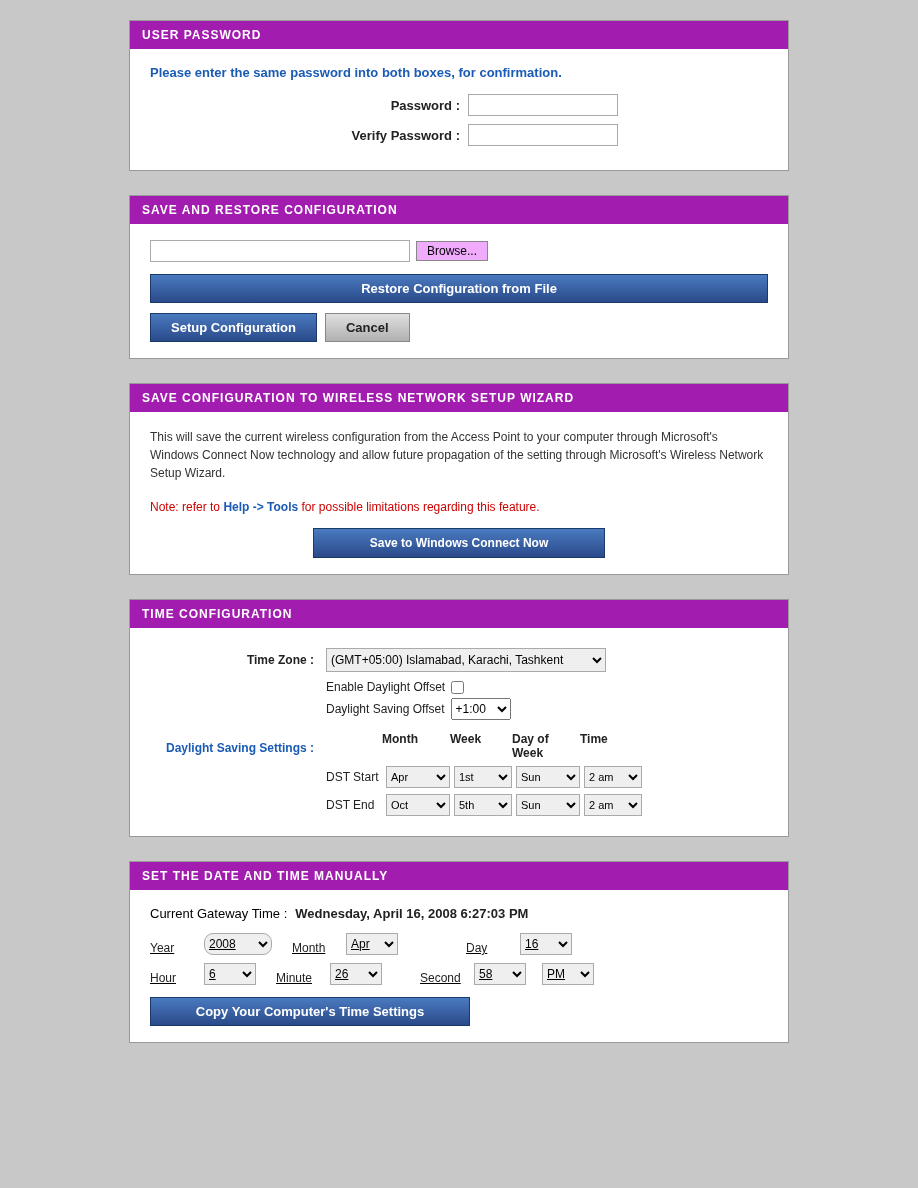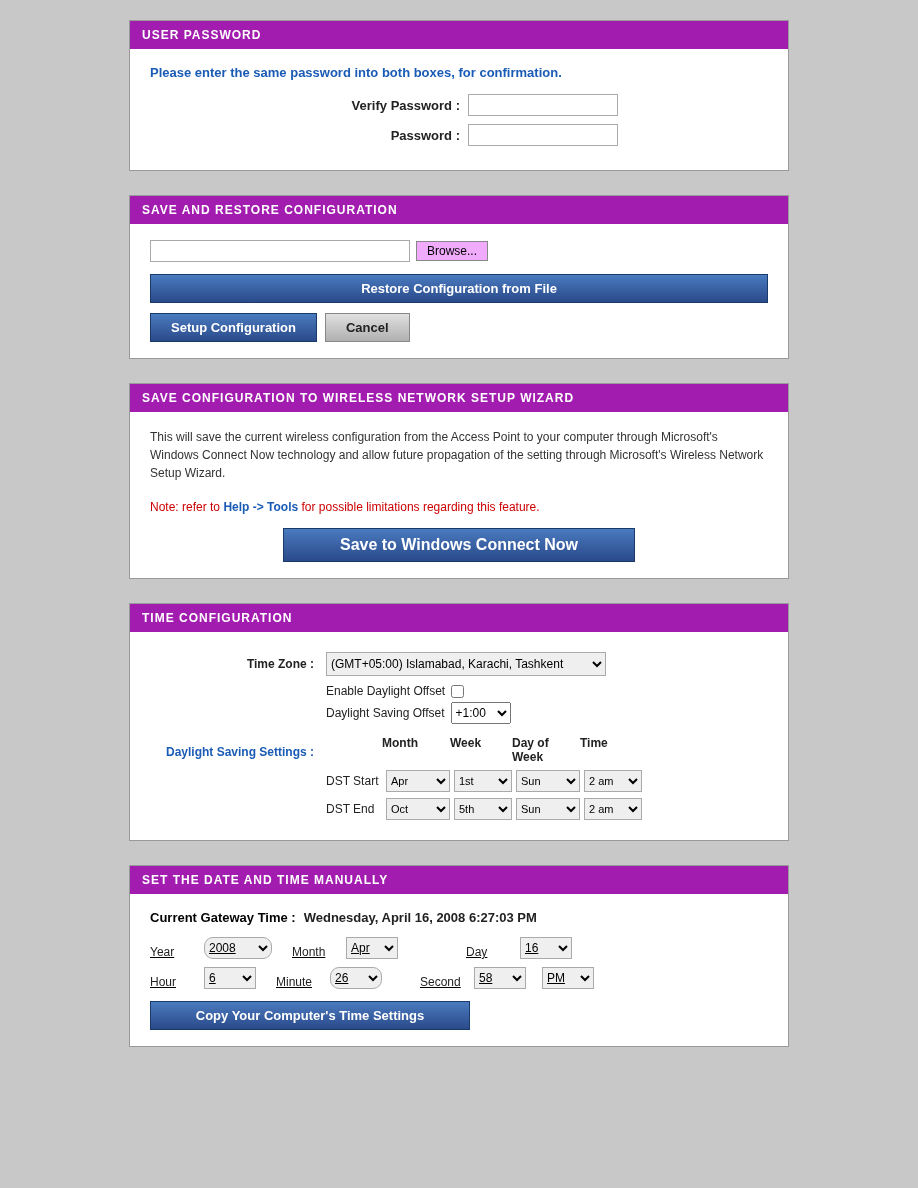--- a/index.html
+++ b/index.html
@@ -135,21 +135,21 @@
     .wizard-btn-row {
       display: flex;
       justify-content: center;
     }
     .btn-blue-wide {
       background: linear-gradient(to bottom, #4a7abf, #2a4a8a);
       color: #fff;
       border: 1px solid #1a3a6a;
       padding: 7px 56px;
       cursor: pointer;
-      font-size: 16px;
+      font-size: 12px;
       font-weight: bold;
     }
 
     
     .time-table {
       width: 100%;
       border-collapse: collapse;
     }
     .time-table td {
       padding: 4px 6px;
@@ -219,21 +219,21 @@
       border: 1px solid #aaa;
     }
 
     
     .gateway-time-row {
       display: flex;
       align-items: baseline;
       margin-bottom: 12px;
     }
     .gateway-time-label {
-      font-weight: bold;
+      font-weight: normal;
       font-size: 13px;
       margin-right: 8px;
     }
     .gateway-time-value {
       font-size: 13px;
       font-weight: bold;
       color: #222;
     }
     .manual-row {
       display: flex;
@@ -272,25 +272,25 @@
 </head>
 <body>
 
 <div class="panel">
   <div class="panel-header">
     <span>USER PASSWORD</span>
   </div>
   <div class="panel-body">
     <div class="up-info">Please enter the same password into both boxes, for confirmation.</div>
     <div class="form-row">
+      <label class="form-label">Password :</label>
+      <input class="form-input" type="password" style="">
+    </div>
+    <div class="form-row">
       <label class="form-label">Verify Password :</label>
-      <input class="form-input" type="password" style="">
-    </div>
-    <div class="form-row">
-      <label class="form-label">Password :</label>
       <input class="form-input" type="password" style="">
     </div>
   </div>
 </div>
 
 <div class="panel">
   <div class="panel-header">
     <span>SAVE AND RESTORE CONFIGURATION</span>
   </div>
   <div class="panel-body">
@@ -421,21 +421,21 @@
         <option>16</option>
       </select>
     </div>
 
     <div class="manual-row">
       <span class="manual-field-label">Hour</span>
       <select class="manual-select" style="width:52px;">
         <option>6</option>
       </select>
       <span class="manual-field-label" style="margin-left:12px;">Minute</span>
-      <select class="manual-select" style="width:52px;border-radius:9px;">
+      <select class="manual-select" style="width:52px;">
         <option>26</option>
       </select>
       <span class="manual-field-label" style="margin-left:30px;">Second</span>
       <select class="manual-select" style="width:52px;">
         <option>58</option>
       </select>
       <select class="manual-select" style="width:52px; margin-left:8px;">
         <option>PM</option>
       </select>
     </div>

